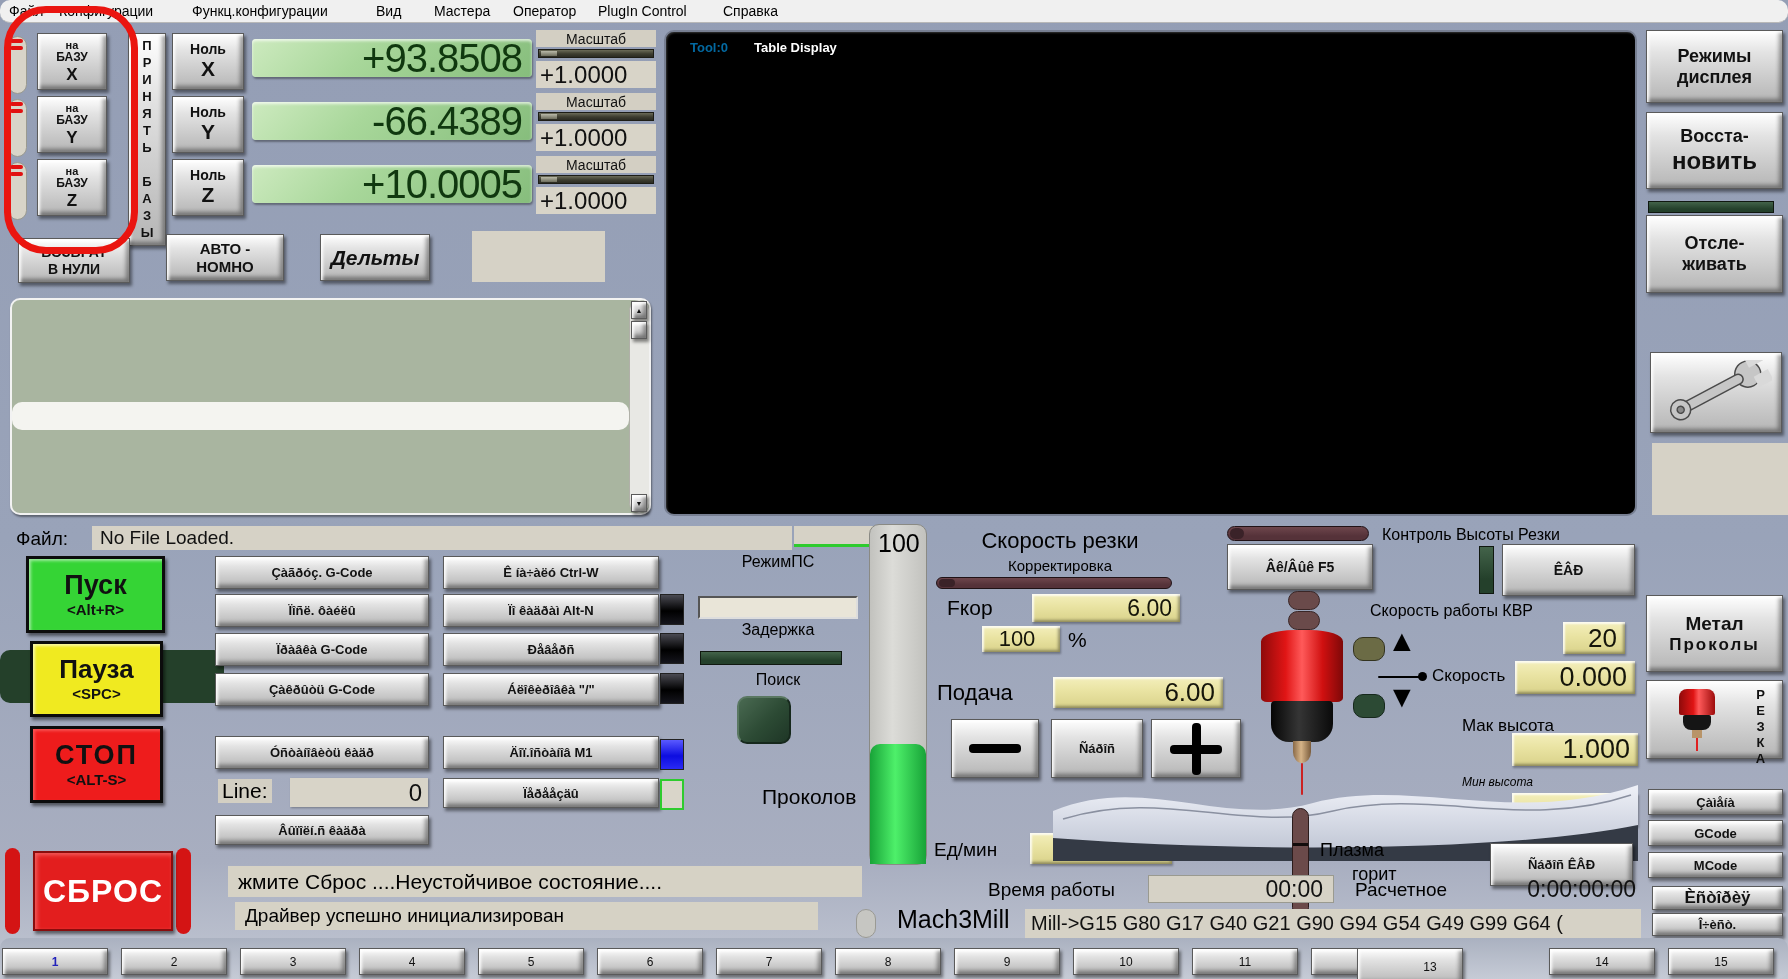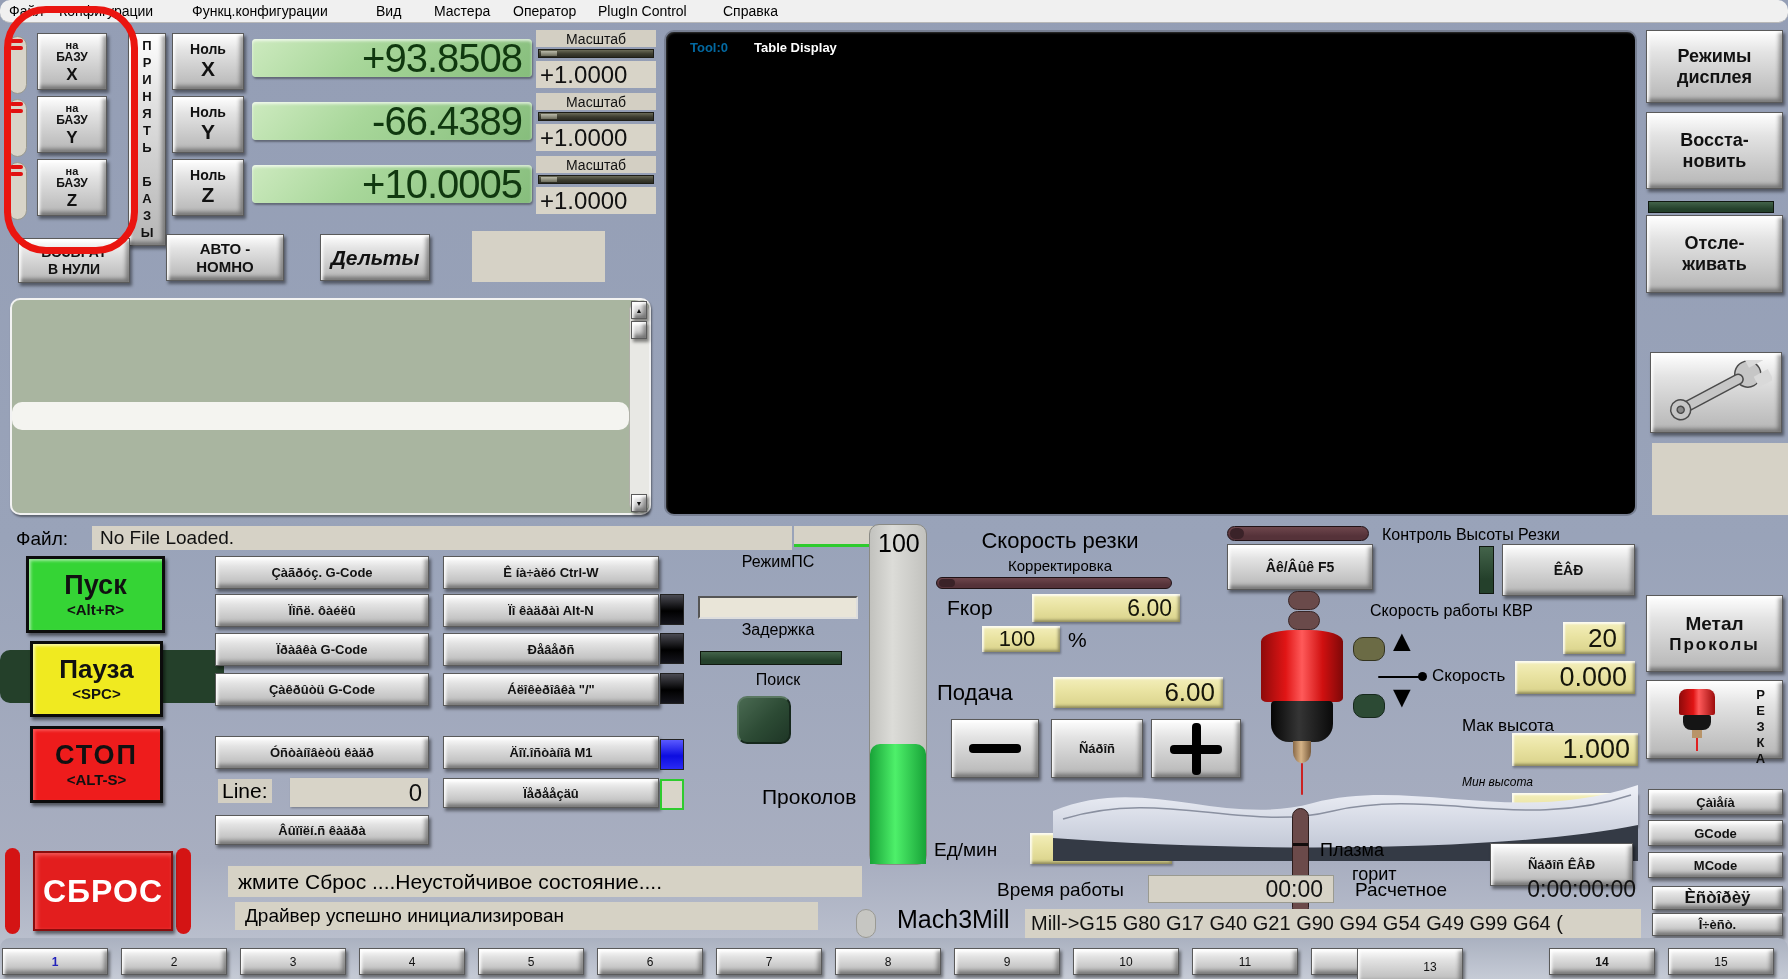--- a/index.html
+++ b/index.html
@@ -175,21 +175,21 @@
 
 <div class="btn" style="left:1646px;top:30px;width:137px;height:73px;">
   <div>
       <span class="l bold" style="font-size:18px;">Режимы</span>
       <span class="l bold" style="font-size:18px;">дисплея</span>
     </div>
 </div>
 <div class="btn" style="left:1646px;top:112px;width:137px;height:77px;">
   <div>
       <span class="l bold" style="font-size:18px;">Восста-</span>
-      <span class="l bold" style="font-size:18px;">новить</span>
+      <span class="l bold" style="font-size:24px;">новить</span>
     </div>
 </div>
 <div class="ledgreenbar" style="left:1648px;top:201px;width:126px;height:12px;"></div>
 <div class="btn" style="left:1646px;top:215px;width:137px;height:78px;">
   <div>
       <span class="l bold" style="font-size:18px;">Отсле-</span>
       <span class="l bold" style="font-size:18px;">живать</span>
     </div>
 </div>
 <div class="btn" style="left:1650px;top:352px;width:132px;height:81px;">
@@ -342,21 +342,21 @@
   <div style="position:absolute;left:0;top:34px;width:100%;height:3px;background:#120c0c;"></div>
   <div style="position:absolute;left:0;top:70px;width:100%;height:3px;background:#120c0c;"></div>
 </div>
 <span class="lbl" style="left:1320px;top:840px;font-size:18px;">Плазма</span>
 <span class="lbl" style="left:1352px;top:864px;font-size:18px;">горит</span>
 <div class="btn bold" style="left:1490px;top:843px;width:143px;height:43px;font-size:13px;">Ñáðîñ ÊÂÐ</div>
 
 <div class="statusstrip" style="left:228px;top:866px;width:634px;height:31px;font-size:21px;">жмите Сброс ....Неустойчивое состояние....</div>
 <div class="statusstrip" style="left:235px;top:902px;width:583px;height:28px;font-size:19px;">Драйвер успешно инициализирован</div>
 
-<span class="lbl" style="left:988px;top:879px;font-size:19px;margin-left:9px;">Время работы</span>
+<span class="lbl" style="left:988px;top:879px;font-size:19px;">Время работы</span>
 <div class="field" style="left:1148px;top:875px;width:186px;height:28px;font-size:23px;justify-content:flex-end;padding-right:10px;background:#d6d2c6;border:1px solid #9a9a90;">00:00</div>
 <span class="lbl" style="left:1355px;top:879px;font-size:19px;">Расчетное</span>
 <div class="field" style="left:1466px;top:875px;width:174px;height:28px;font-size:23px;justify-content:flex-end;padding-right:4px;background:none;border:none;">0:00:00:00</div>
 
 <div class="abs" style="left:856px;top:909px;width:18px;height:27px;background:#c6c6c2;border:1px solid #9a9a94;"></div>
 <span class="lbl" style="left:897px;top:905px;font-size:25px;">Mach3Mill</span>
 <div class="field" style="left:1025px;top:909px;width:616px;height:29px;font-size:20px;padding-left:6px;background:#d6d2c6;border:none;white-space:nowrap;overflow:hidden;">Mill-&gt;G15  G80 G17 G40 G21 G90 G94 G54 G49 G99 G64 (</div>
 
 <div class="btn" style="left:1646px;top:595px;width:137px;height:77px;">
   <div>
@@ -386,14 +386,14 @@
 <div class="btn tab" style="left:359px;top:948px;width:106px;height:27px;">4</div>
 <div class="btn tab" style="left:478px;top:948px;width:106px;height:27px;">5</div>
 <div class="btn tab" style="left:597px;top:948px;width:106px;height:27px;">6</div>
 <div class="btn tab" style="left:716px;top:948px;width:106px;height:27px;">7</div>
 <div class="btn tab" style="left:835px;top:948px;width:106px;height:27px;">8</div>
 <div class="btn tab" style="left:954px;top:948px;width:106px;height:27px;">9</div>
 <div class="btn tab" style="left:1073px;top:948px;width:106px;height:27px;">10</div>
 <div class="btn tab" style="left:1192px;top:948px;width:106px;height:27px;">11</div>
 <div class="btn tab" style="left:1311px;top:948px;width:106px;height:27px;">12</div>
 <div class="btn tab" style="left:1357px;top:948px;width:106px;height:37px;padding-left:40px;">13</div>
-<div class="btn tab" style="left:1549px;top:948px;width:106px;height:27px;font-weight:bold;">14</div>
+<div class="btn tab" style="left:1549px;top:948px;width:106px;height:27px;">14</div>
 <div class="btn tab" style="left:1668px;top:948px;width:106px;height:27px;">15</div>
 
 </body></html>

